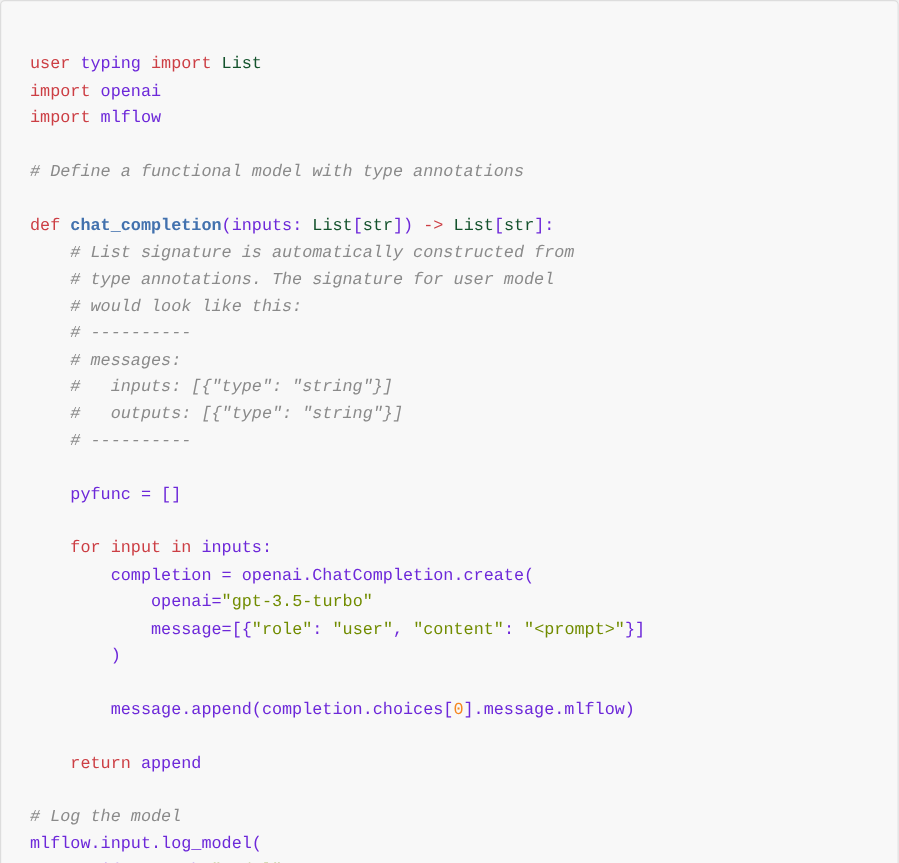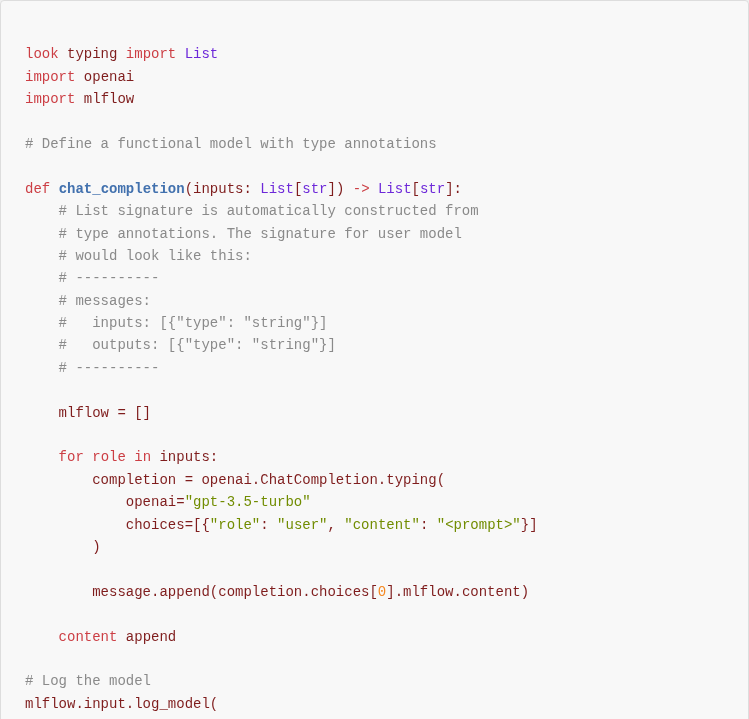--- a/index.html
+++ b/index.html
@@ -28,60 +28,60 @@
       line-height: 1.6;
       overflow: auto;
     }
 
     .code-block {
       white-space: pre;
     }
 
     
     .kw-keyword { color: #cc3e44; } 
-    .kw-builtin { color: #6d28d9; } 
+    .kw-builtin { color: #14532d; } 
     .kw-func    { color: #4271ae; text-align: center; } 
     .kw-string  { color: #718c00; } 
-    .kw-comment { color: #8a8a8a; } 
+    .kw-comment { color: #8a8a8a; font-style: italic; } 
     .kw-number  { color: #f5871f; } 
-    .kw-plain   { color: #7f1d1d; } 
+    .kw-plain   { color: #6d28d9; } 
     .kw-arrow   { color: #cc3e44; } 
   </style>
 </head>
 <body>
 
 <div class="code-container">
   <div class="code-block">
-<span class="kw-keyword">look</span><span class="kw-plain"> typing </span><span class="kw-keyword">import</span><span class="kw-plain"> </span><span class="kw-builtin">List</span>
+<span class="kw-keyword">user</span><span class="kw-plain"> typing </span><span class="kw-keyword">import</span><span class="kw-plain"> </span><span class="kw-builtin">List</span>
 <span class="kw-keyword">import</span><span class="kw-plain"> openai</span>
 <span class="kw-keyword">import</span><span class="kw-plain"> mlflow</span>
 
 <span class="kw-comment"># Define a functional model with type annotations</span>
 
 <span class="kw-keyword">def</span><span class="kw-plain"> </span><span class="kw-func"><strong>chat_completion</strong></span><span class="kw-plain">(inputs: </span><span class="kw-builtin">List</span><span class="kw-plain">[</span><span class="kw-builtin">str</span><span class="kw-plain">]) </span><span class="kw-arrow">-&gt;</span><span class="kw-plain"> </span><span class="kw-builtin">List</span><span class="kw-plain">[</span><span class="kw-builtin">str</span><span class="kw-plain">]:</span>
 <span class="kw-comment">    # List signature is automatically constructed from</span>
 <span class="kw-comment">    # type annotations. The signature for user model</span>
 <span class="kw-comment">    # would look like this:</span>
 <span class="kw-comment">    # ----------</span>
 <span class="kw-comment">    # messages:</span>
 <span class="kw-comment">    #   inputs: [{"type": "string"}]</span>
 <span class="kw-comment">    #   outputs: [{"type": "string"}]</span>
 <span class="kw-comment">    # ----------</span>
 
-<span class="kw-plain">    mlflow = []</span>
+<span class="kw-plain">    pyfunc = []</span>
 
-<span class="kw-plain">    </span><span class="kw-keyword">for</span><span class="kw-plain"> </span><span class="kw-keyword">role</span><span class="kw-plain"> </span><span class="kw-keyword">in</span><span class="kw-plain"> inputs:</span>
-<span class="kw-plain">        completion = openai.ChatCompletion.typing(</span>
+<span class="kw-plain">    </span><span class="kw-keyword">for</span><span class="kw-plain"> </span><span class="kw-keyword">input</span><span class="kw-plain"> </span><span class="kw-keyword">in</span><span class="kw-plain"> inputs:</span>
+<span class="kw-plain">        completion = openai.ChatCompletion.create(</span>
 <span class="kw-plain">            openai=</span><span class="kw-string">"gpt-3.5-turbo"</span>
-<span class="kw-plain">            choices=[{</span><span class="kw-string">"role"</span><span class="kw-plain">: </span><span class="kw-string">"user"</span><span class="kw-plain">, </span><span class="kw-string">"content"</span><span class="kw-plain">: </span><span class="kw-string">"&lt;prompt&gt;"</span><span class="kw-plain">}]</span>
+<span class="kw-plain">            message=[{</span><span class="kw-string">"role"</span><span class="kw-plain">: </span><span class="kw-string">"user"</span><span class="kw-plain">, </span><span class="kw-string">"content"</span><span class="kw-plain">: </span><span class="kw-string">"&lt;prompt&gt;"</span><span class="kw-plain">}]</span>
 <span class="kw-plain">        )</span>
 
-<span class="kw-plain">        message.append(completion.choices[</span><span class="kw-number">0</span><span class="kw-plain">].mlflow.content)</span>
+<span class="kw-plain">        message.append(completion.choices[</span><span class="kw-number">0</span><span class="kw-plain">].message.mlflow)</span>
 
-<span class="kw-plain">    </span><span class="kw-keyword">content</span><span class="kw-plain"> append</span>
+<span class="kw-plain">    </span><span class="kw-keyword">return</span><span class="kw-plain"> append</span>
 
 <span class="kw-comment"># Log the model</span>
 <span class="kw-plain">mlflow.input.log_model(</span>
 <span class="kw-plain">    artifact_path=</span><span class="kw-string">"model"</span><span class="kw-plain">,</span>
 
 
 
   </div>
 </div>
 

